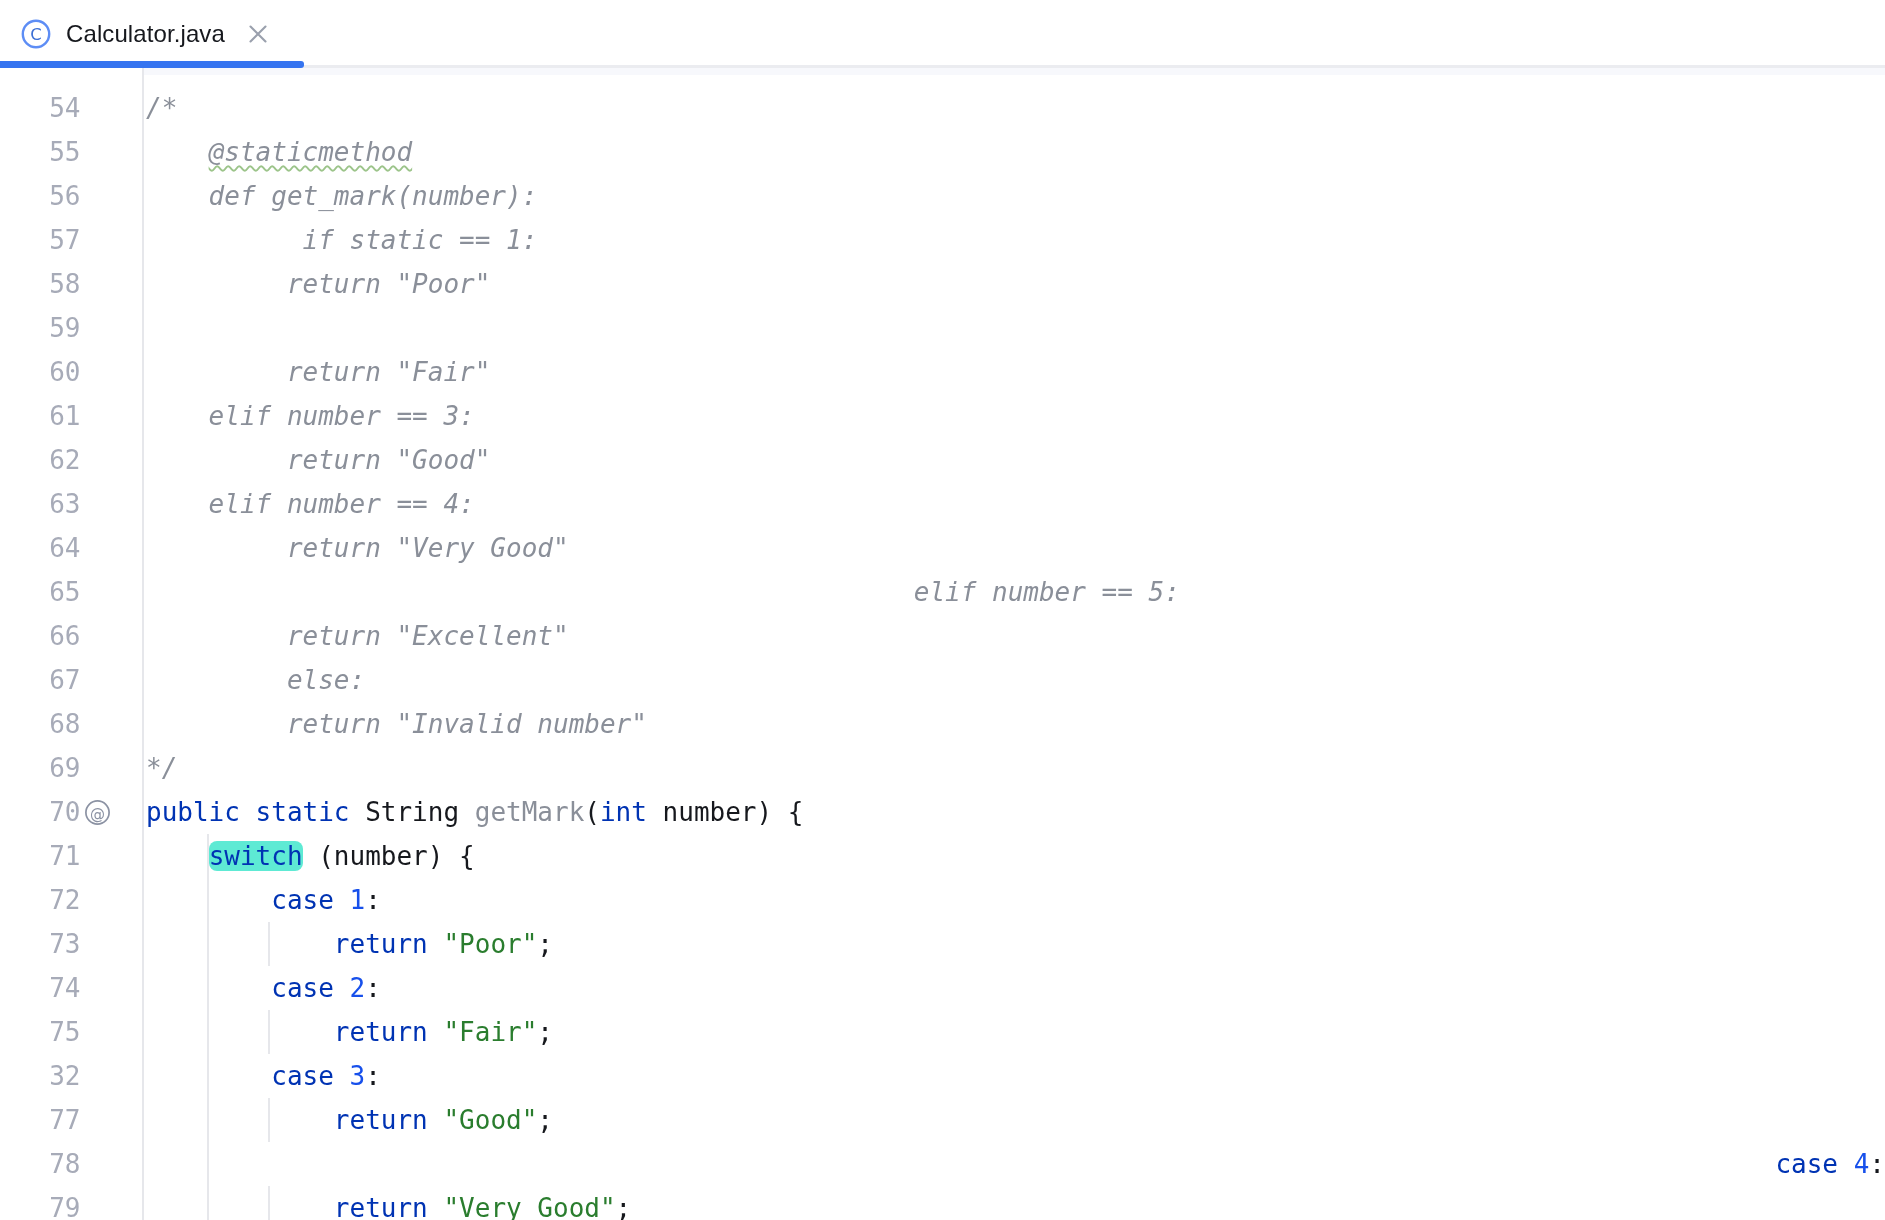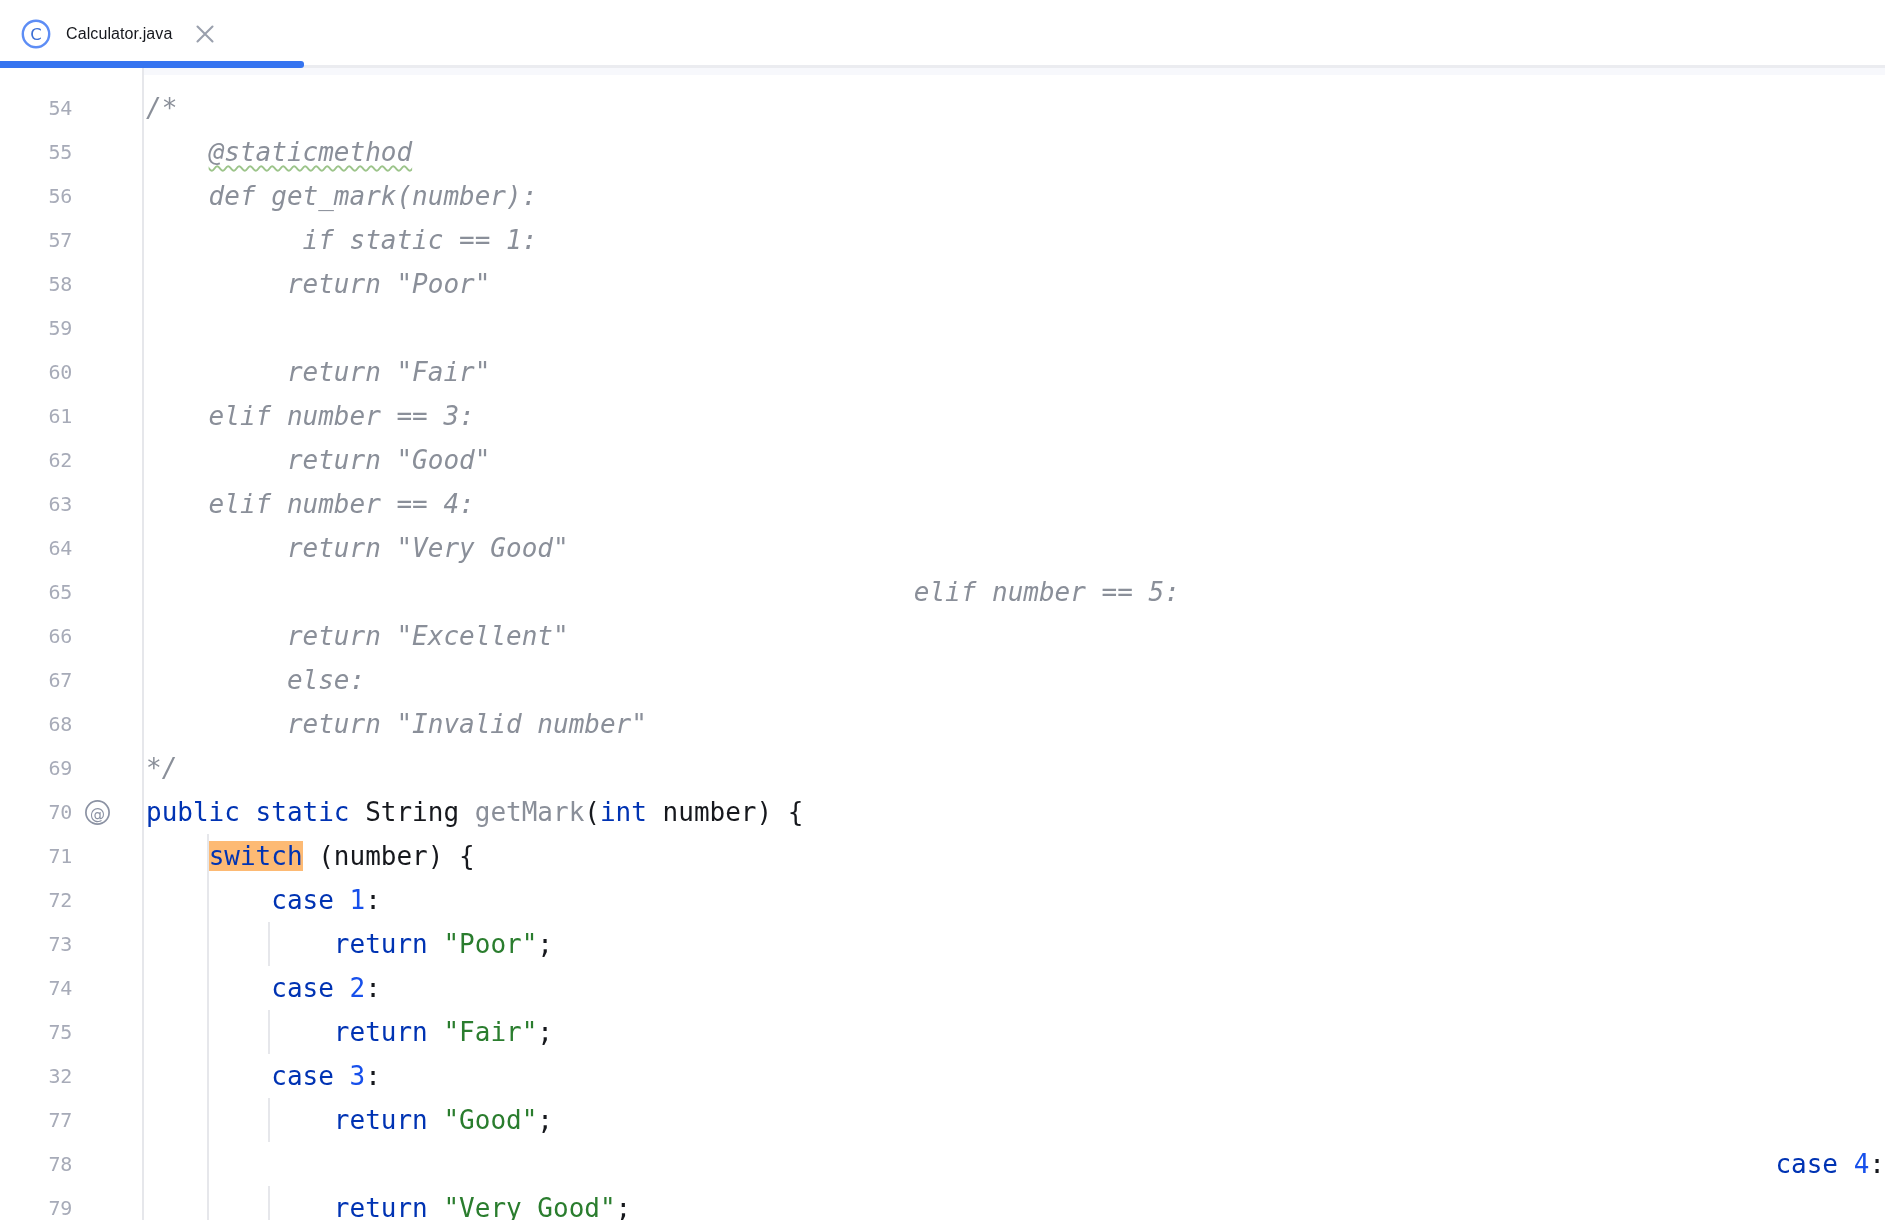--- a/index.html
+++ b/index.html
@@ -44,21 +44,21 @@
   }
   .tab-file-icon {
     width: 32px;
     height: 32px;
     flex: 0 0 32px;
     margin-right: 14px;
     display: block;
   }
   .tab-title {
     font-family: "Liberation Sans", sans-serif;
-    font-size: 16px;
+    font-size: 24px;
     color: #16181d;
     letter-spacing: 0.1px;
     white-space: nowrap;
   }
   .tab-close {
     margin-left: 22px;
     width: 22px;
     height: 22px;
     flex: 0 0 22px;
     display: block;
@@ -120,25 +120,25 @@
 
   .gutter-row {
     position: absolute;
     left: 0;
     width: 142px;
     height: 44px;
     line-height: 44px;
   }
   .line-no {
     position: absolute;
-    left: 0;
+    left: 8px;
     width: 72px;
     text-align: right;
     font-family: "DejaVu Sans Mono", "Liberation Mono", monospace;
-    font-size: 20px;
+    font-size: 26px;
     color: #a7abb8;
     letter-spacing: -0.3px;
   }
   .gutter-marker {
     position: absolute;
     left: 84px;
     top: 9px;
     width: 27px;
     height: 27px;
   }
@@ -169,21 +169,21 @@
   }
 
   
   .t-comment   { color: #8a8f99; font-style: italic; }
   .t-kw        { color: #0033B3; }
   .t-type      { color: #16181d; }
   .t-method    { color: #8a8f99; }
   .t-str       { color: #2A7D2E; }
   .t-num       { color: #1750EB; }
   .t-plain     { color: #16181d; }
-  .t-hl        { background: #fdba74; }
+  .t-hl        { background: #5eead4; border-radius: 8px; }
 
   .typo {
     text-decoration: underline wavy #9cc48a;
     text-decoration-thickness: 2px;
     text-underline-offset: 4px;
   }
 
   
   .indent-guide {
     position: absolute;

